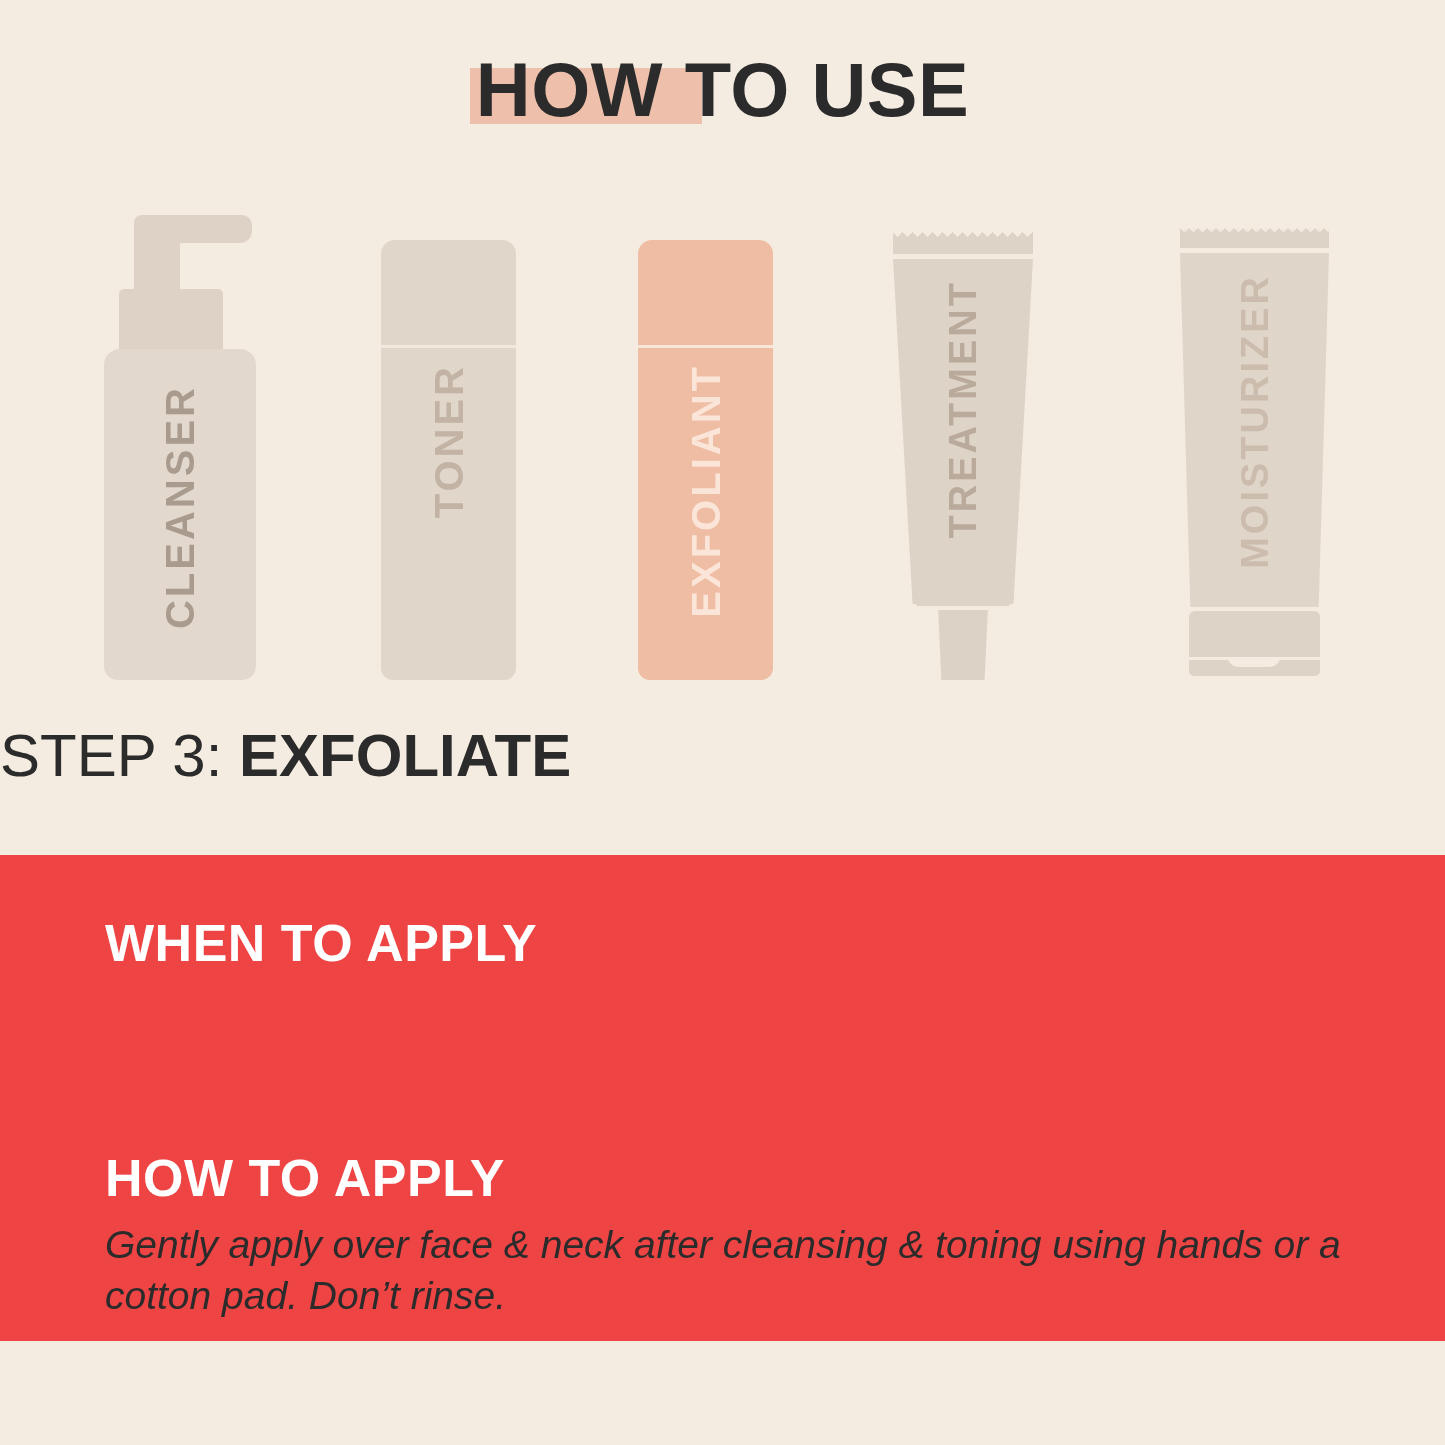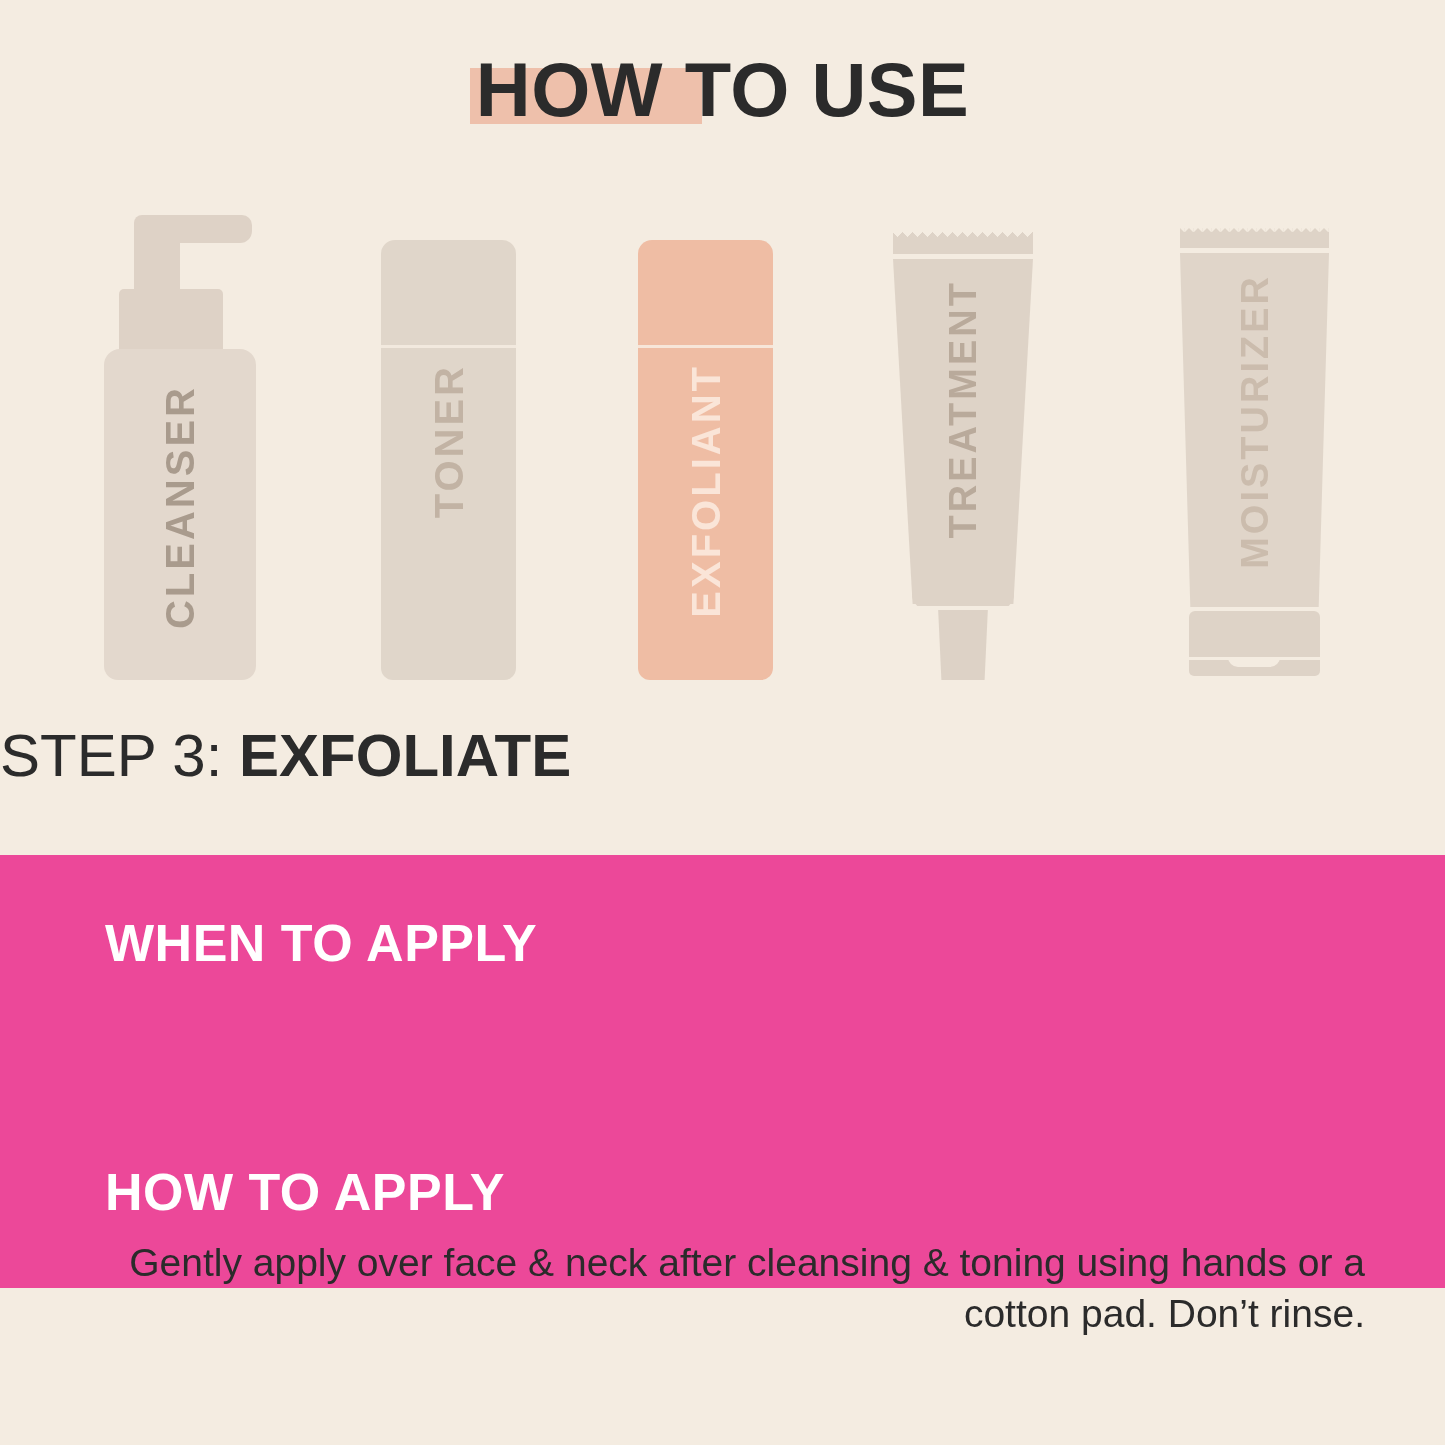--- a/index.html
+++ b/index.html
@@ -250,47 +250,46 @@
     white-space: nowrap;
   }
   .step-prefix { font-weight: normal; }
   .step-name { font-weight: bold; }
 
   
   .bottom-section {
     position: absolute;
     left: 0; top: 855px;
     width: 1445px;
-    height: 433px;
-    background: #ec4899;
-    text-align: right;
+    height: 486px;
+    background: #ef4444;
   }
   .b-heading {
     position: absolute;
     left: 105px;
     font-size: 52px;
     font-weight: bold;
     color: #ffffff;
     letter-spacing: 0.5px;
     line-height: 1;
     white-space: nowrap;
   }
   .b-heading.h1 { top: 62px; }
-  .b-heading.h2 { top: 311px; }
+  .b-heading.h2 { top: 297px; }
 
   .b-para {
     position: absolute;
     left: 105px;
     width: 1260px;
     font-size: 39px;
     color: #2b2b2b;
     line-height: 1.32;
   }
   .b-para.p1 { top: 148px; }
-  .b-para.p2 { top: 382px; }
+  .b-para.p2 { top: 364px; font-style: italic; }
 
   .b-note {
     position: absolute;
     left: 105px;
     top: 519px;
     width: 1270px;
     font-size: 21px;
     font-style: italic;
     font-weight: bold;
     color: #2b2b2b;

